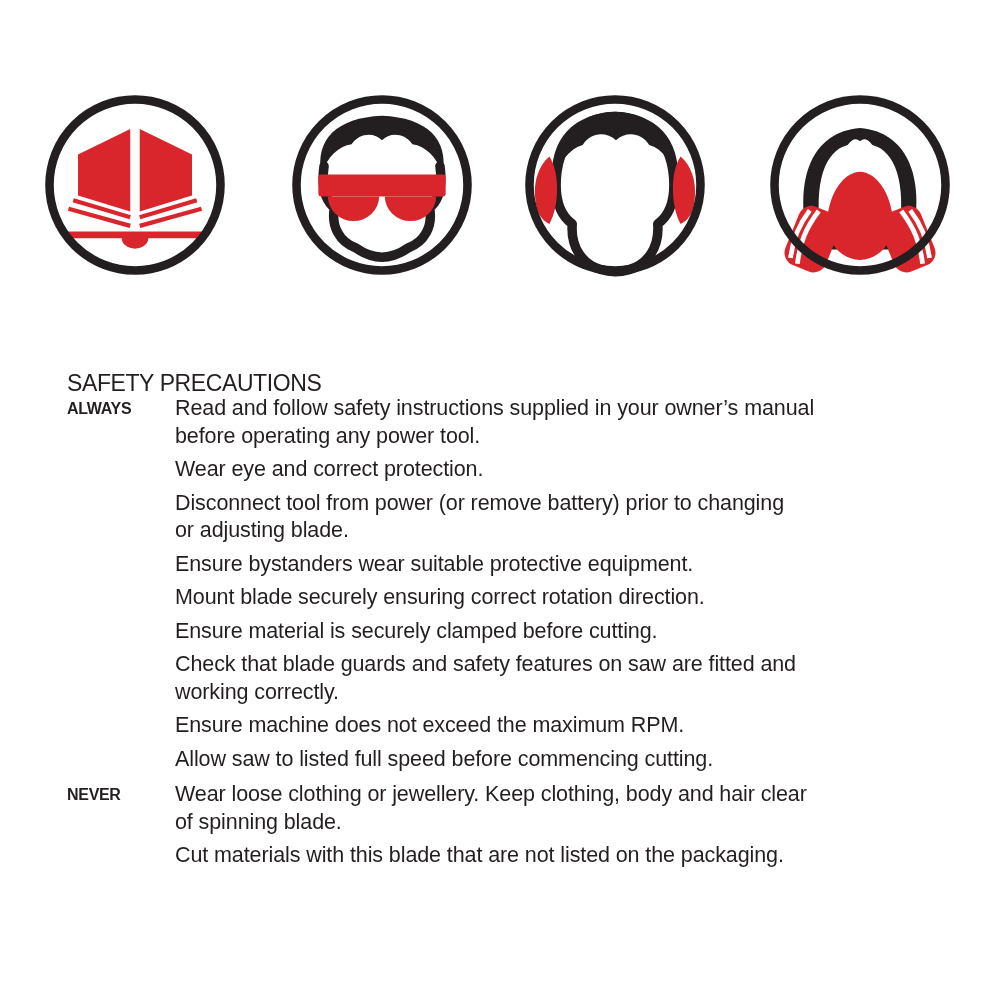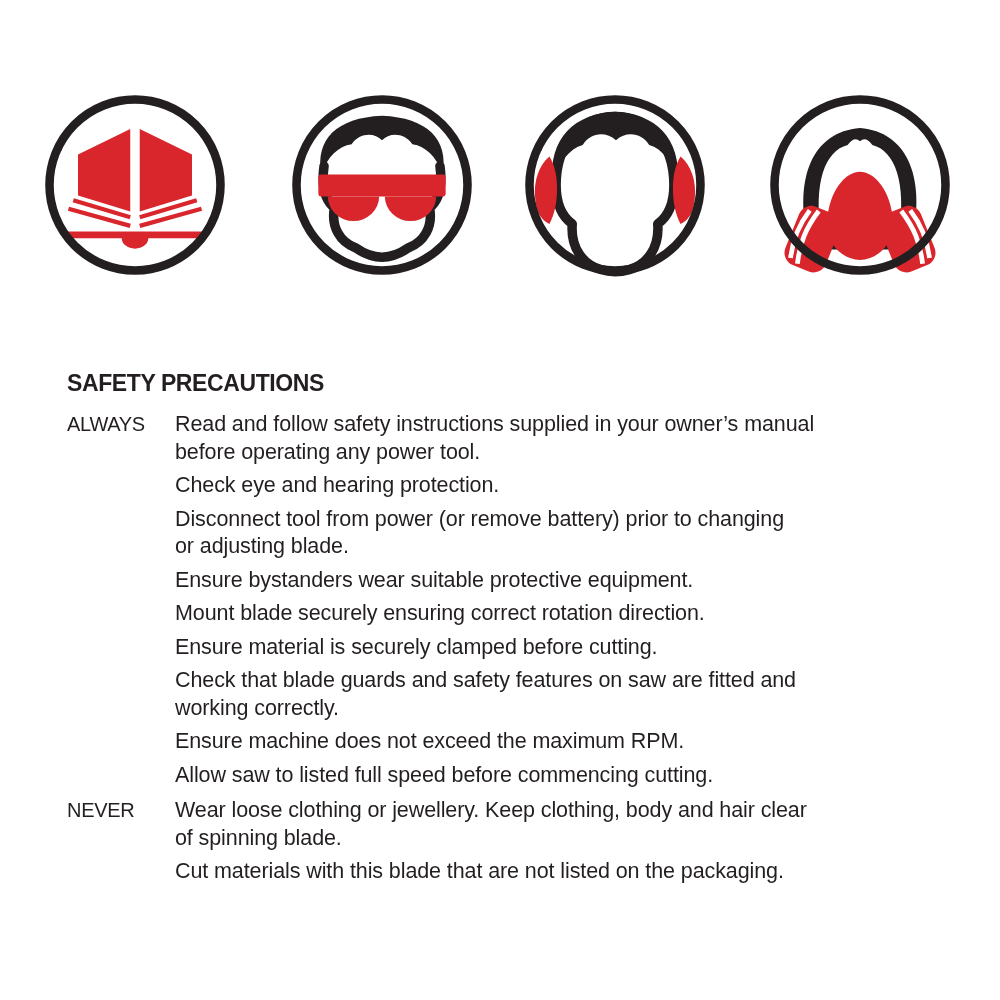--- a/index.html
+++ b/index.html
@@ -9,26 +9,26 @@
   .icon-row { position: absolute; top: 90px; left: 0; width: 1000px; height: 190px; }
   .picto { position: absolute; width: 190px; height: 190px; top: 0; }
   .picto svg { width: 100%; height: 100%; display: block; }
   .picto-1 { left: 40px; }
   .picto-2 { left: 287px; }
   .picto-3 { left: 520px; }
   .picto-4 { left: 765px; }
 
   .content { position: absolute; left: 67px; top: 371px; width: 870px; }
   .heading {
-    font-size: 23px; font-weight: bold; letter-spacing: -0.4px;
-    color: #231f20; margin-bottom: 16px; line-height: 1.05;
+    font-size: 23px; font-weight: normal; letter-spacing: -0.4px;
+    color: #231f20; line-height: 1.05;
   }
   .section { display: grid; grid-template-columns: 108px 1fr; align-items: start; }
   .section-label {
-    font-size: 20px; font-weight: normal; letter-spacing: -0.3px;
+    font-size: 16px; font-weight: bold; letter-spacing: -0.3px;
     line-height: 27.5px; color: #231f20;
   }
   .items { min-width: 0; }
   .item {
     font-size: 21.5px; line-height: 27.5px; letter-spacing: -0.1px;
     color: #231f20; margin-bottom: 6px; white-space: pre-line;
   }
   .items .item:last-child { margin-bottom: 0; }
   .section-never { margin-top: 8px; }
 </style>
@@ -112,21 +112,21 @@
 </div>
 
 <div class="content">
   <div class="heading">SAFETY PRECAUTIONS</div>
 
   <div class="section section-always">
     <div class="section-label">ALWAYS</div>
     <div class="items">
       <div class="item">Read and follow safety instructions supplied in your owner’s manual
 before operating any power tool.</div>
-      <div class="item">Check eye and hearing protection.</div>
+      <div class="item">Wear eye and correct protection.</div>
       <div class="item">Disconnect tool from power (or remove battery) prior to changing
 or adjusting blade.</div>
       <div class="item">Ensure bystanders wear suitable protective equipment.</div>
       <div class="item">Mount blade securely ensuring correct rotation direction.</div>
       <div class="item">Ensure material is securely clamped before cutting.</div>
       <div class="item">Check that blade guards and safety features on saw are fitted and
 working correctly.</div>
       <div class="item">Ensure machine does not exceed the maximum RPM.</div>
       <div class="item">Allow saw to listed full speed before commencing cutting.</div>
     </div>

